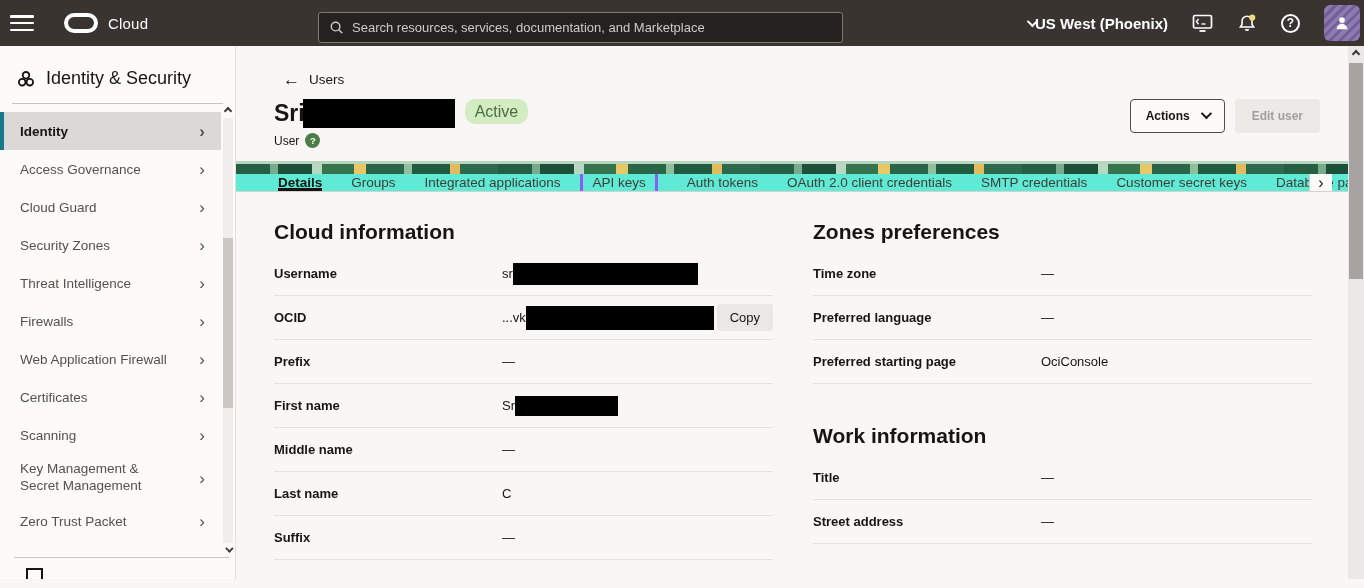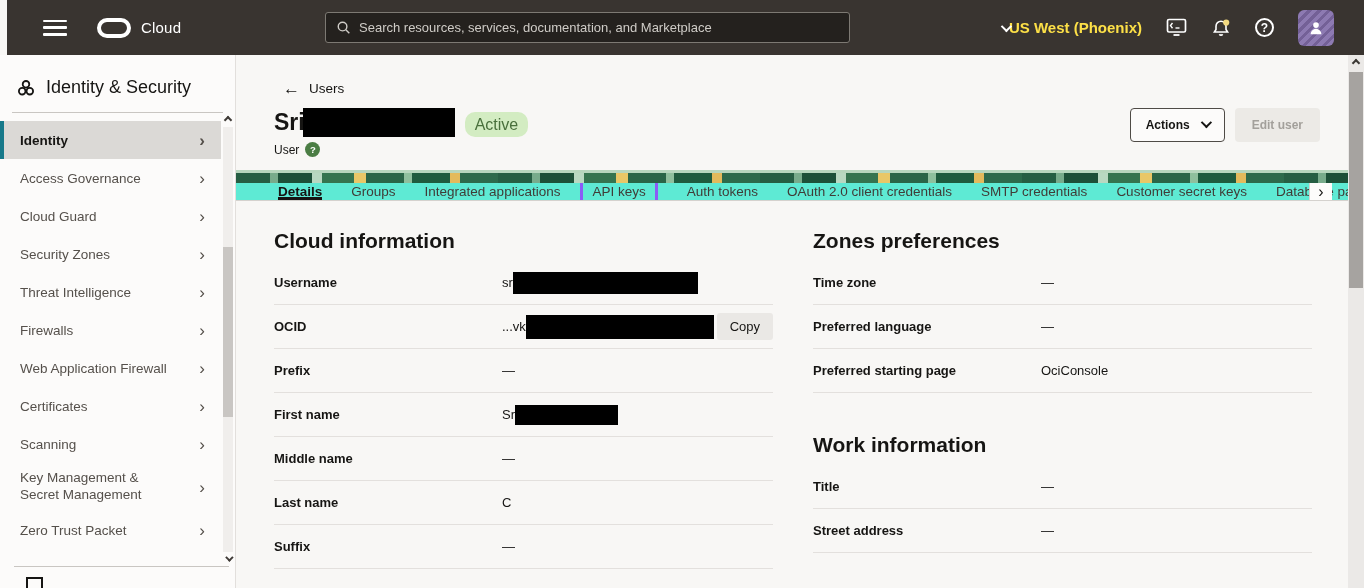--- a/index.html
+++ b/index.html
@@ -1,32 +1,32 @@
 <!DOCTYPE html>
 <html><head>
 <meta charset="utf-8">
 <style>
   * { box-sizing: border-box; margin: 0; padding: 0; }
   html,body { width:1364px; height:588px; overflow:hidden; background:#f8f7f5;
     font-family:"Liberation Sans", sans-serif; color:#161513; }
 
   
-  .topbar { position:relative; height:55px; background:#393430; display:flex; align-items:center; padding:0 30px;margin-left:7px; }
+  .topbar { position:relative; height:46px; background:#393430; display:flex; align-items:center; padding:0 4px; }
   .hamburger { width:24px; height:16px; display:flex; flex-direction:column; justify-content:space-between; cursor:pointer; margin-left:6px; }
   .hamburger span { display:block; height:2.5px; background:#fff; border-radius:1px; }
   .brand { display:flex; align-items:center; margin-left:30px; }
   .oracle-pill { width:34px; height:20px; border:4px solid #fff; border-radius:11px; }
   .brand-name { color:#fff; font-size:15px; margin-left:10px; letter-spacing:.2px; }
   .searchbox { position:absolute; left:318px; top:12px; width:525px; height:31px; background:#24211e;
     border:1px solid #7d7973; border-radius:3px; display:flex; align-items:center; padding:0 10px; }
   .searchbox input { flex:1; background:transparent; border:none; outline:none; color:#e8e6e2; font-size:13px;
     font-family:"Liberation Sans", sans-serif; margin-left:8px; }
   .searchbox input::placeholder { color:#cfccc7; opacity:1; }
   .topbar-right { margin-left:auto; display:flex; align-items:center; gap:24px; }
-  .region { display:flex; align-items:center; color:#fde047; font-size:15px; font-weight:700; cursor:pointer; }
+  .region { display:flex; align-items:center; color:#ffffff; font-size:15px; font-weight:700; cursor:pointer; }
   .chev { display:inline-block; width:8px; height:8px; border-right:2px solid currentColor; border-bottom:2px solid currentColor; }
   .chev.down { transform:rotate(45deg) translateY(-2px); }
   .chev.up { transform:rotate(-135deg); }
   .chev.small { width:6px; height:6px; }
   .region .chev { color:#fff; }
   .topbar-icon { display:flex; align-items:center; cursor:pointer; position:relative; }
   .help-circle { width:19px; height:19px; border:2px solid #fff; border-radius:50%; color:#fff; font-size:12px;
     font-weight:700; display:flex; align-items:center; justify-content:center; }
   .avatar { width:36px; height:36px; border-radius:6px; background:#8d7ab2;
     background-image:repeating-linear-gradient(135deg, rgba(40,20,70,.25) 0 3px, rgba(255,255,255,0) 3px 7px);
@@ -52,21 +52,21 @@
   .nav-track { flex:1; width:10px; background:#f0eeec; position:relative; }
   .nav-thumb { position:absolute; top:120px; left:0; width:10px; height:170px; background:#c9c6c3; }
   .sidebar-footer { border-top:1px solid #c9c6c2; margin:0 6px 0 14px; padding-top:10px; height:22px; overflow:hidden; }
   .panel-icon { width:17px; height:14px; border:2px solid #161513; margin-left:12px; }
 
   
   .main { position:relative; flex:1; background:#f8f7f5; padding-right:16px; overflow:hidden; }
   .back-row { display:flex; align-items:center; gap:9px; padding:25px 0 0 47px; font-size:13.5px; cursor:pointer; }
   .back-arrow { font-size:17px; line-height:1; }
   .title-row { display:flex; justify-content:space-between; align-items:flex-start; padding:11px 28px 0 38px; }
-  .page-title { font-size:23px; font-weight:700; display:flex; align-items:flex-end; line-height:29px; }
+  .page-title { font-size:23px; font-weight:700; display:flex; align-items:flex-start; line-height:29px; }
   .redaction { display:inline-block; background:#000; vertical-align:middle; }
   .red-title { width:152px; height:29px; margin-left:-2px; }
   .badge { background:#d3ecc2; color:#49703c; font-size:16px; font-weight:400; border-radius:10px;
     padding:3px 10px; margin-left:10px; line-height:1.2; }
   .subtitle { margin-top:5px; display:flex; align-items:center; gap:6px; font-size:12px; }
   .help-green { width:15px; height:15px; border-radius:50%; background:#4b7d44; color:#fff; font-size:9.5px;
     font-weight:700; display:flex; align-items:center; justify-content:center; cursor:pointer; }
   .header-buttons { display:flex; gap:10px; }
   .btn { font-family:"Liberation Sans", sans-serif; font-size:12px; font-weight:700; border-radius:4px;
     padding:9px 15px; cursor:pointer; }

